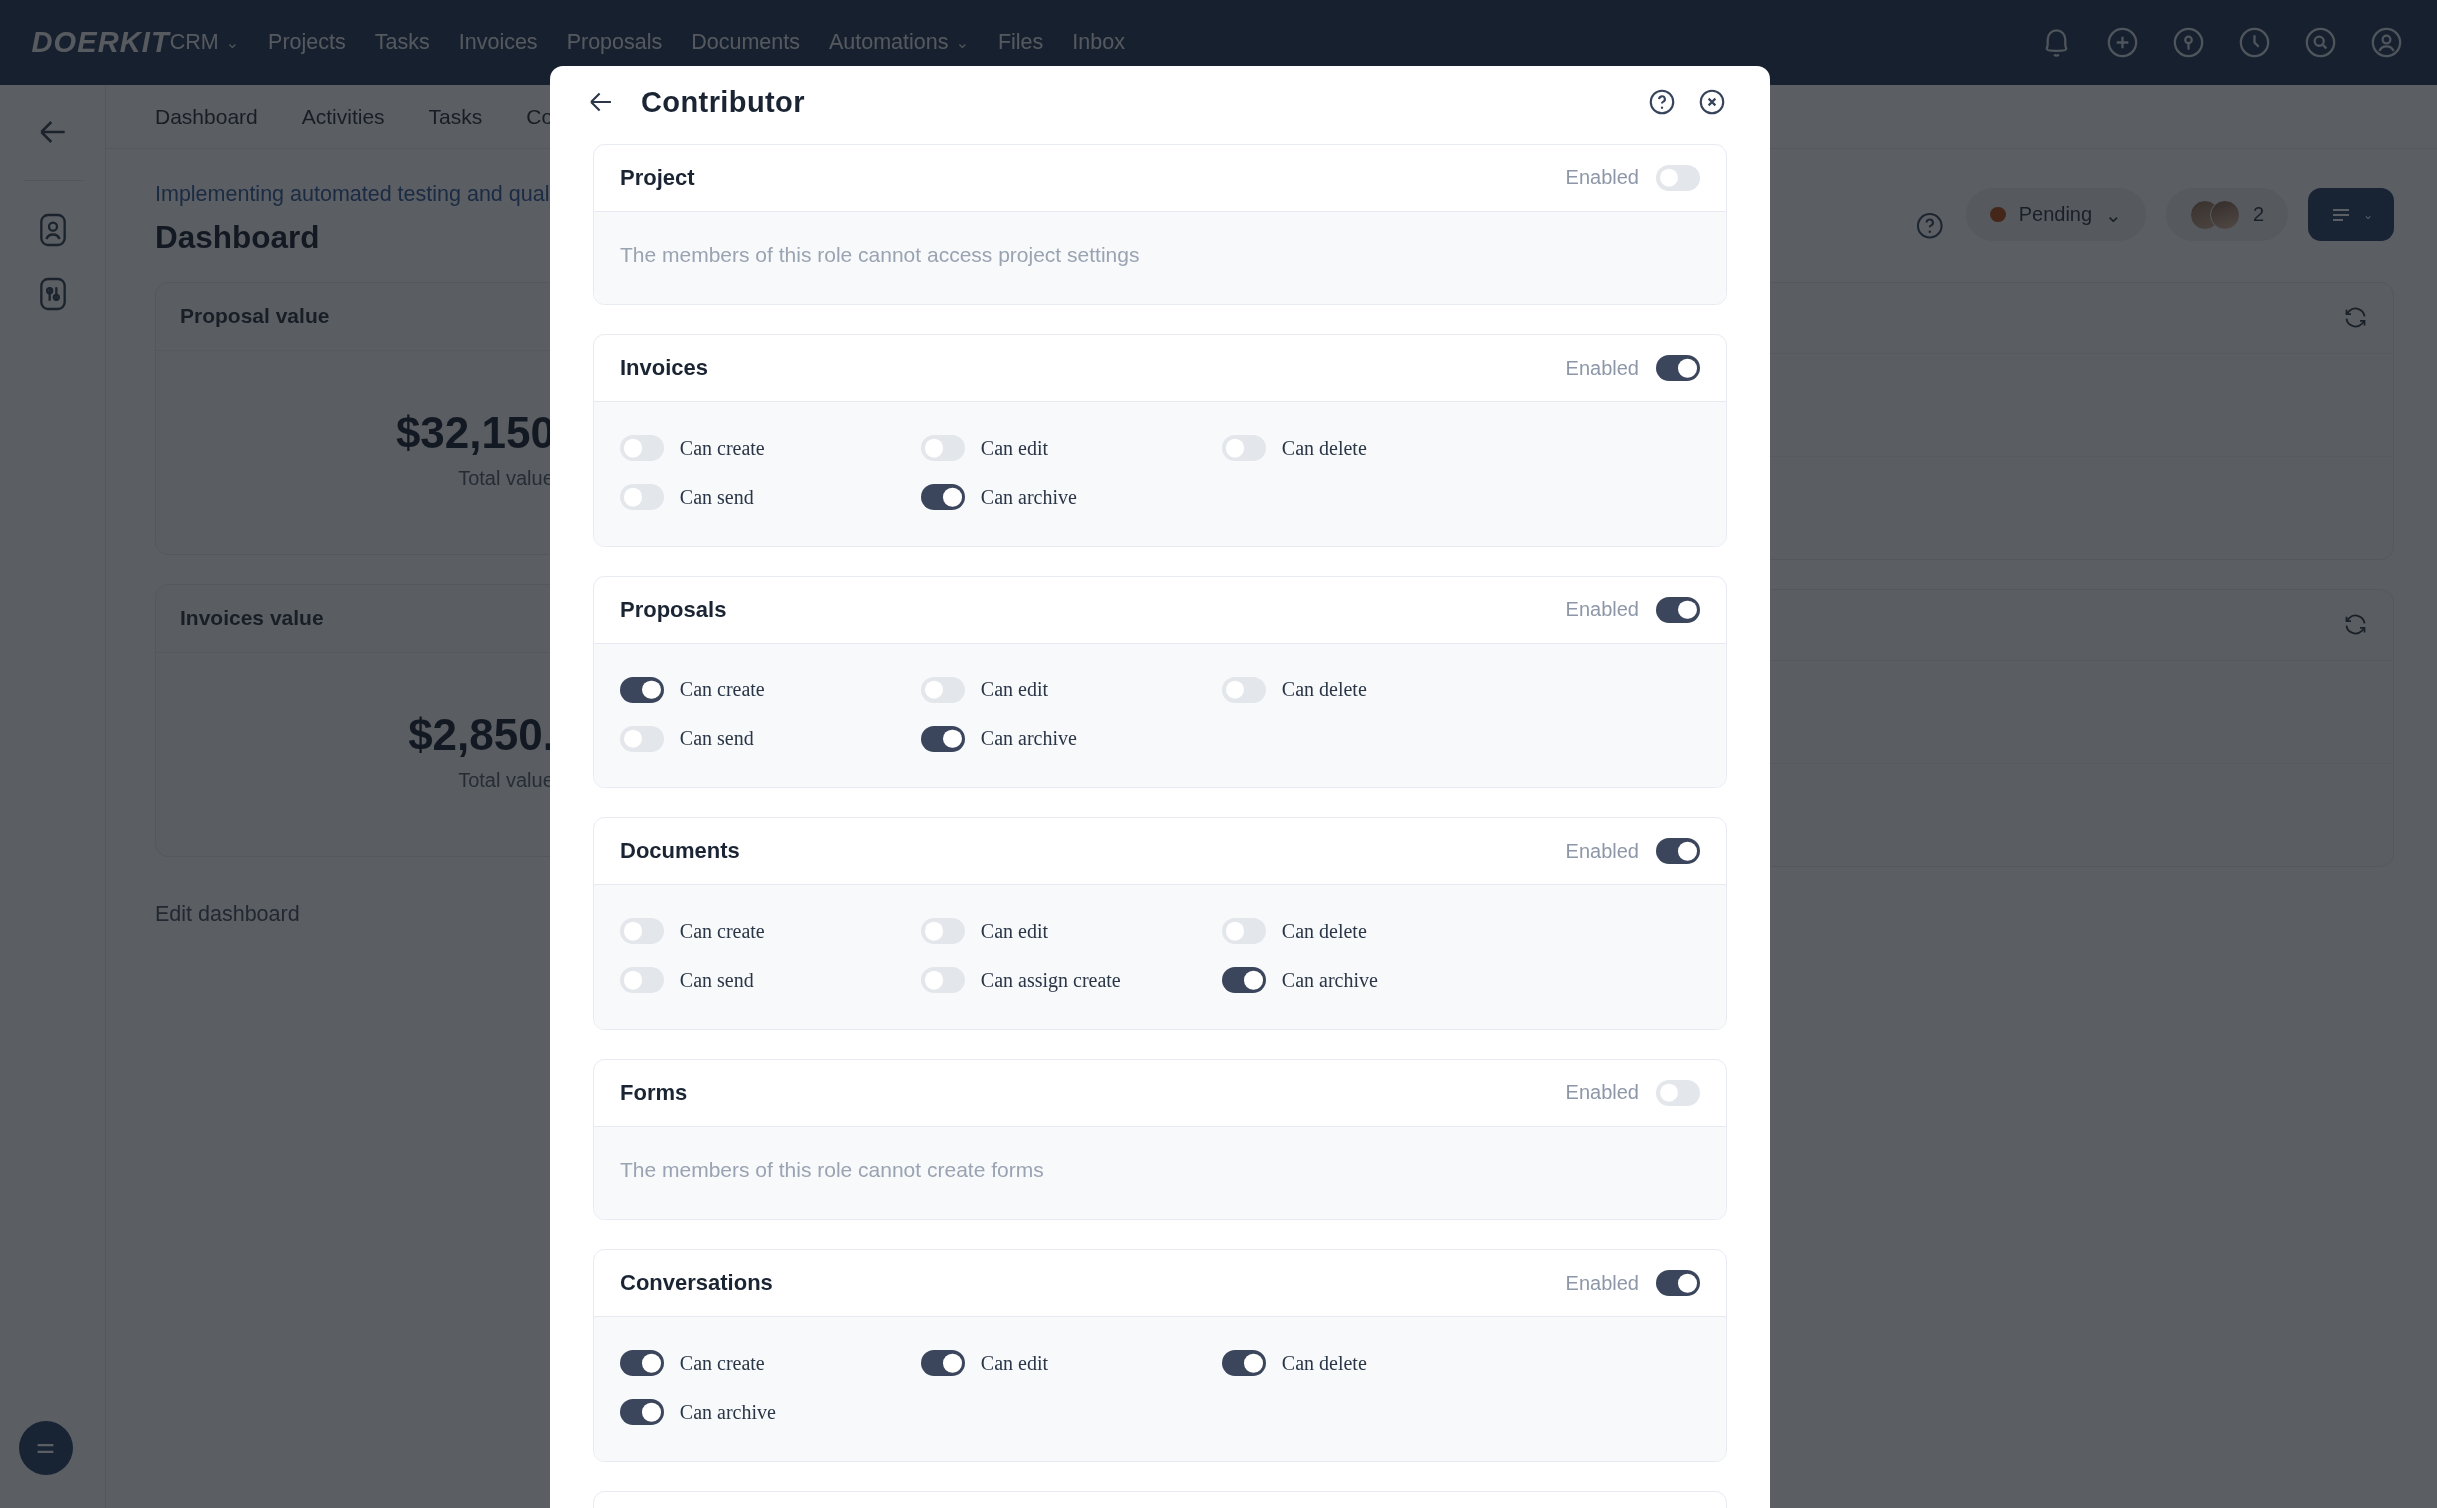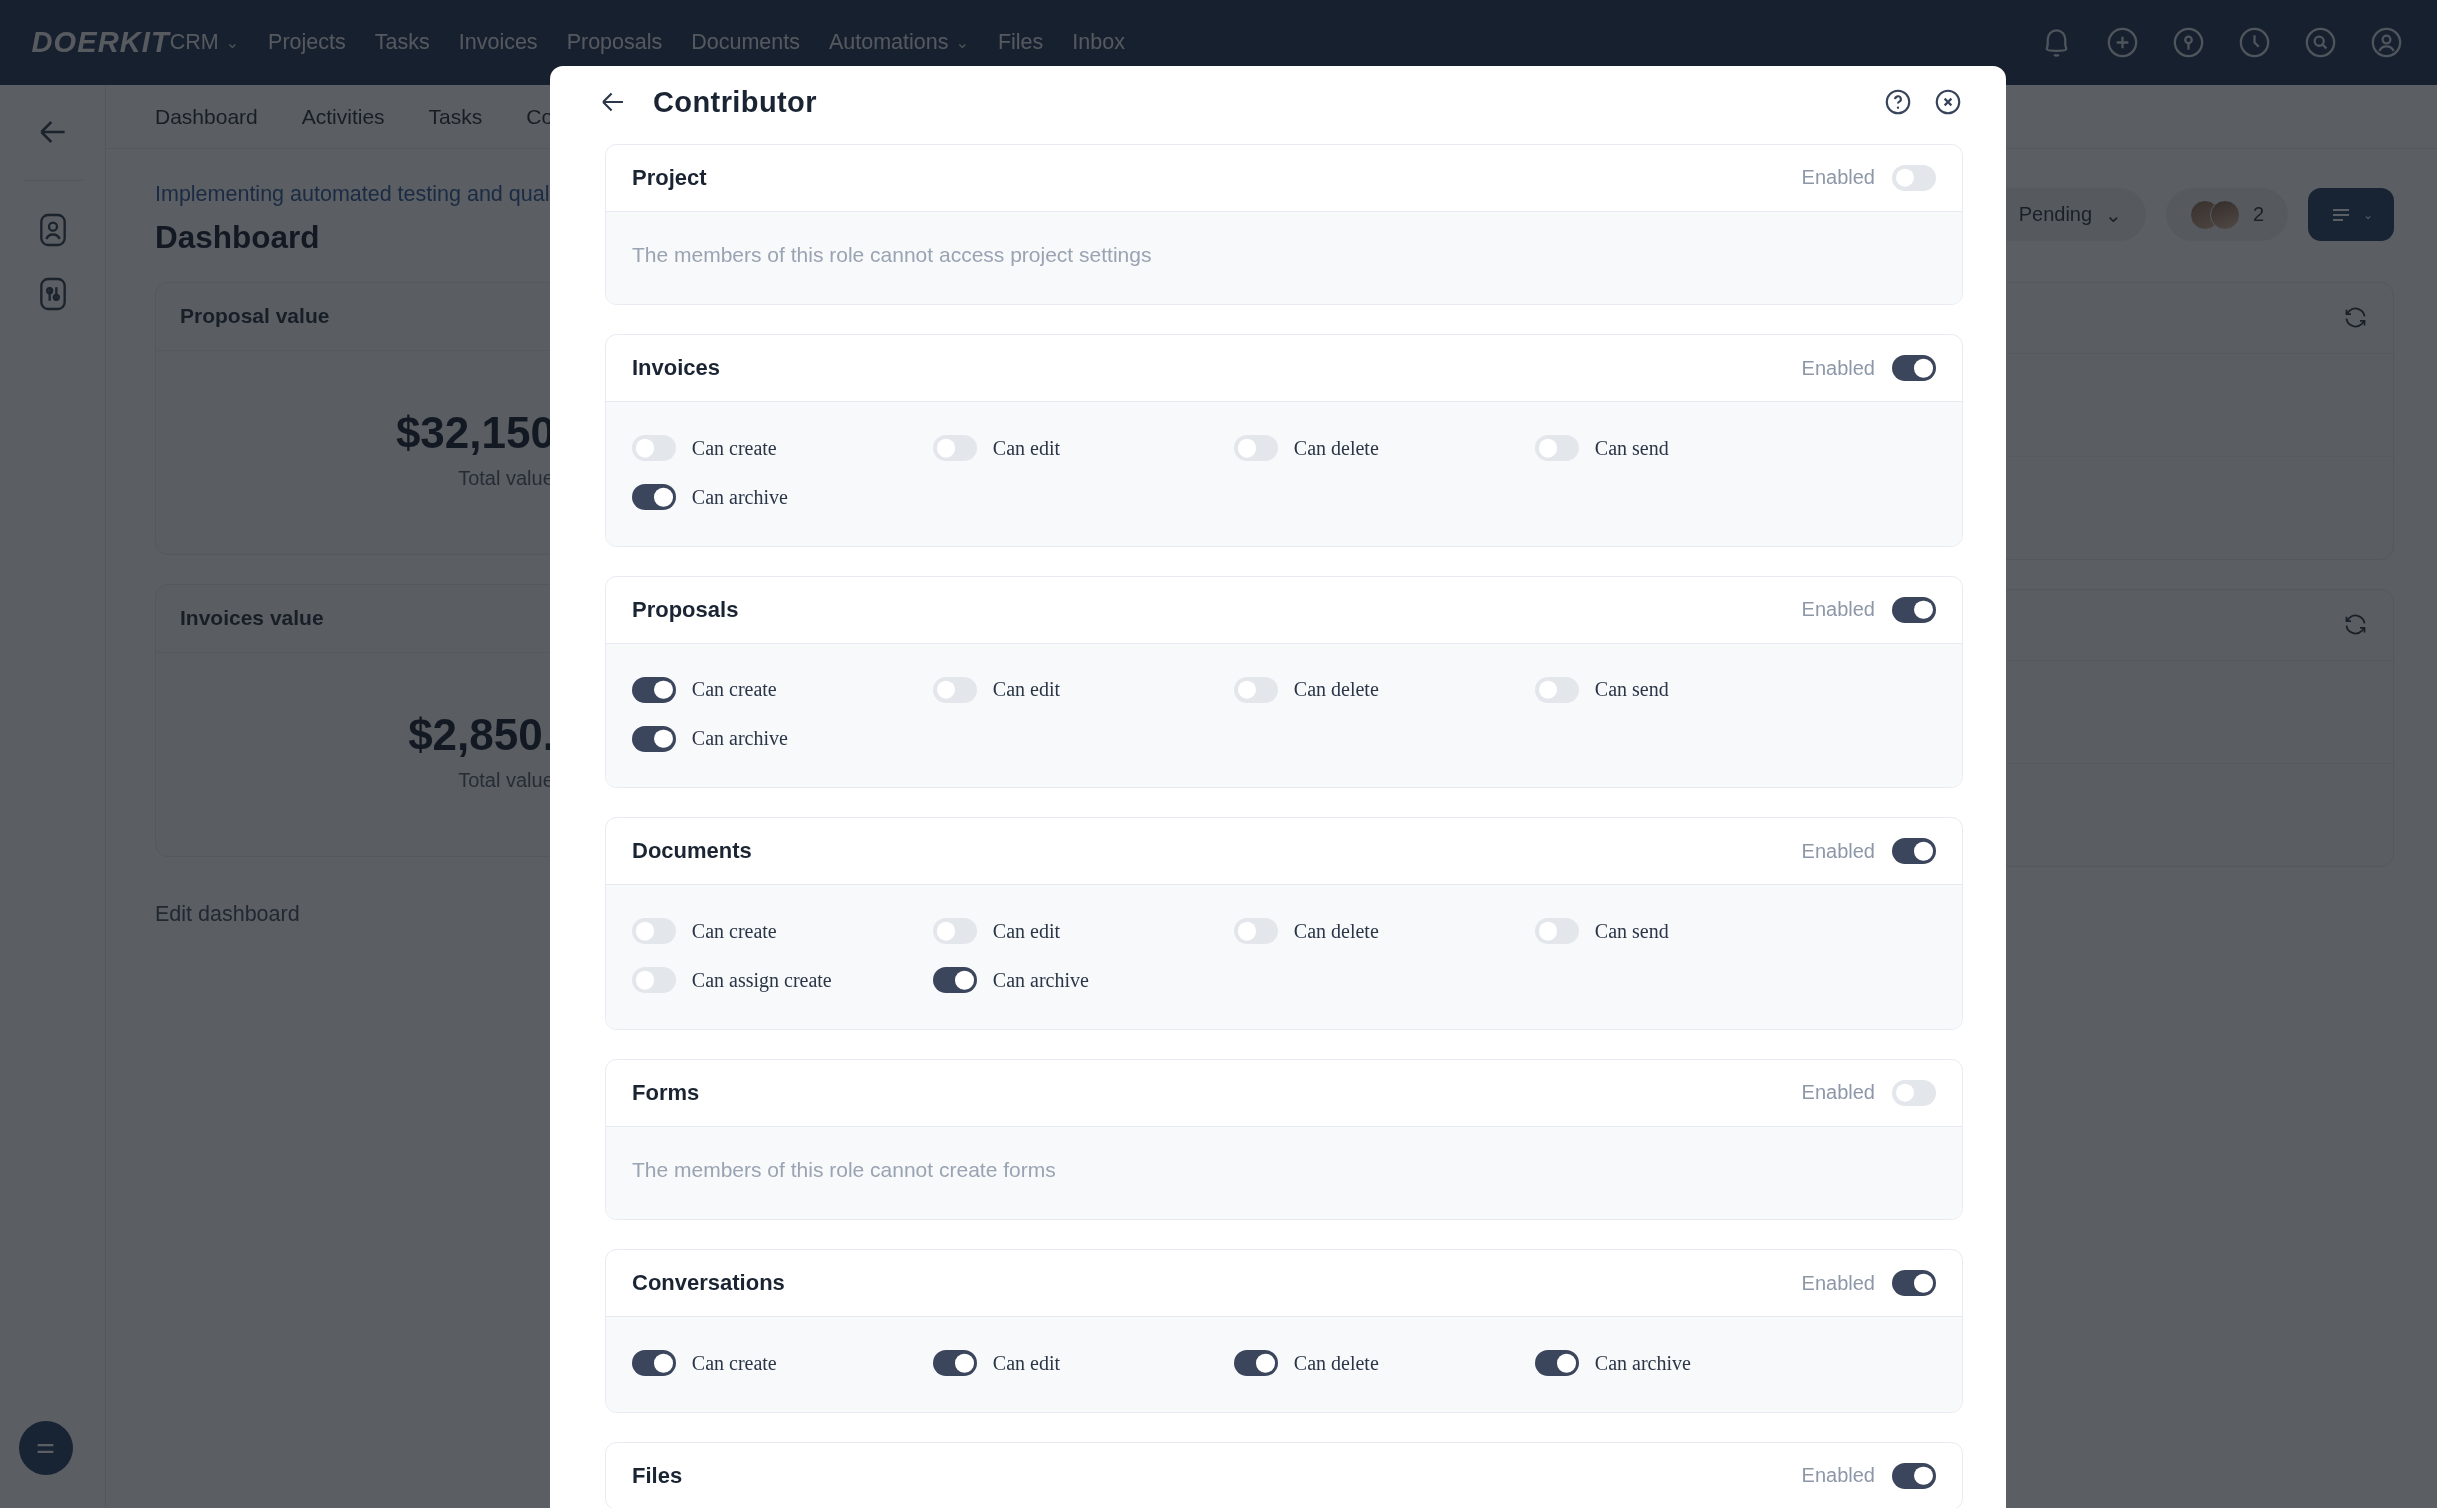--- a/index.html
+++ b/index.html
@@ -65,21 +65,21 @@
 
   #page-head { padding: 33px 49px 0 49px; position: relative; }
   #breadcrumb-link {
     font-size: 21.5px; color: #2a5599; cursor: pointer; display: block;
     white-space: nowrap; overflow: hidden;
   }
   #page-title { font-size: 31.5px; font-weight: 700; color: #101828; margin-top: 11.5px; }
 
   #head-actions {
     position: absolute; right: 43px; top: 39px;
-    display: flex; align-items: flex-start; gap: 20px;
+    display: flex; align-items: flex-end; gap: 20px;
   }
   .head-help { width: 31.5px; height: 31.5px; color: #30405a; cursor: pointer; }
   .head-help svg { width: 100%; height: 100%; }
   .pill {
     height: 53px; border-radius: 26.5px; background: #eef1f5;
     display: flex; align-items: center; gap: 13px; padding: 0 24px;
     font-size: 20px; color: #22303f; cursor: pointer; white-space: nowrap;
   }
   .status-dot { width: 15.8px; height: 15.8px; border-radius: 50%; background: #b5470f; }
   .avatars { display: flex; }
@@ -114,23 +114,23 @@
   .act-row:last-child { border-bottom: none; }
   .act-title { font-size: 21px; font-weight: 700; color: #1b2838; }
   .act-time { font-size: 20px; color: #2c3847; margin-top: 7.2px; }
   #edit-dash { padding: 5.7px 49px 0 49px; font-size: 21.5px; color: #3c4a5c; cursor: pointer; }
 
   
   #overlay {
     position: absolute; inset: 0; background: rgba(22,26,32,.70); z-index: 20;
   }
   #modal {
-    position: absolute; left: 550px; top: 66px; width: 1456px; height: 1442px;
+    position: absolute; left: 550px; top: 66px; width: 1220px; height: 1442px;
     background: #ffffff; border-radius: 13px 13px 0 0;
-    z-index: 30; overflow: hidden; display: flex; flex-direction: column; padding-left: 12px;
+    z-index: 30; overflow: hidden; display: flex; flex-direction: column;
   }
   #modal-head {
     height: 72px; flex: 0 0 72px; display: flex; align-items: center;
     padding: 0 43px 0 34px; position: relative;
   }
   #back-arrow { width: 34px; height: 34px; color: #2b3748; cursor: pointer; }
   #back-arrow svg { width: 100%; height: 100%; }
   #modal-title {
     font-size: 29px; font-weight: 700; color: #1a2433; margin-left: 23px;
     letter-spacing: 0.4px;

